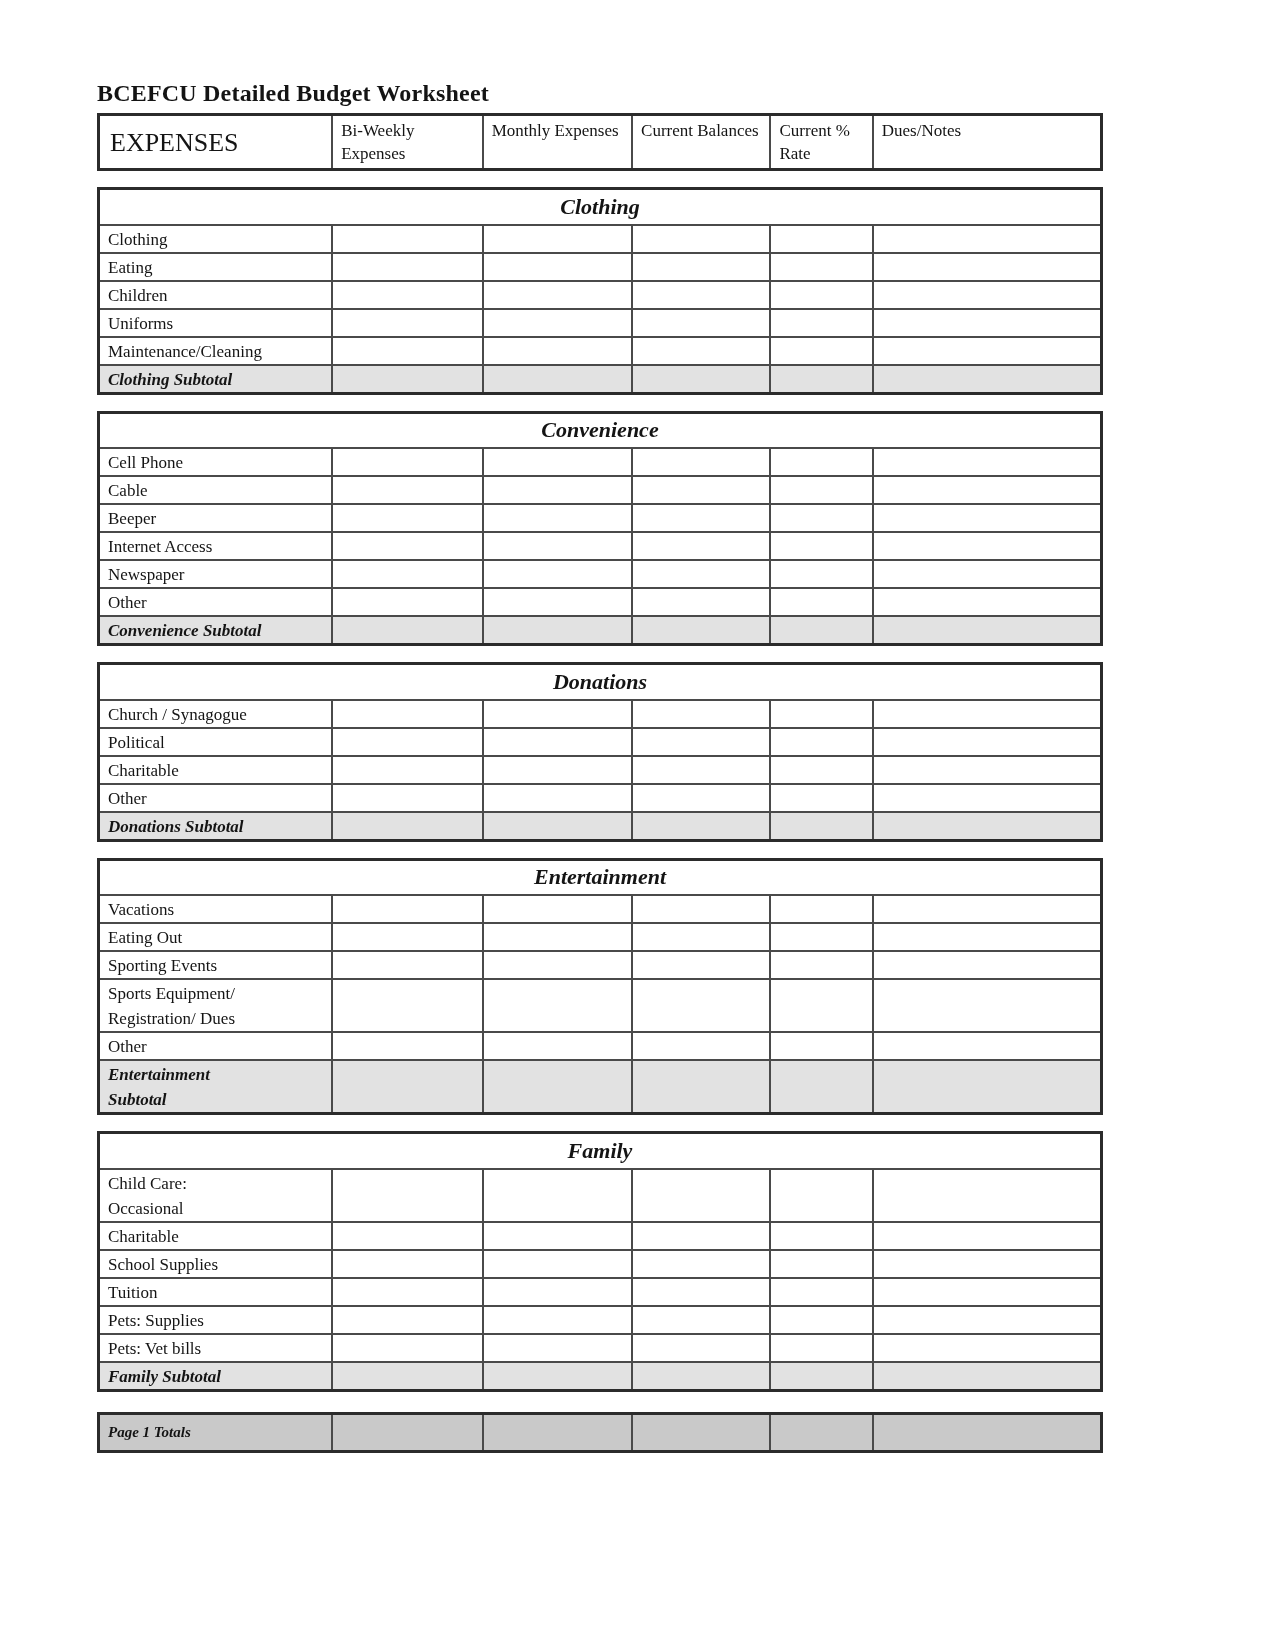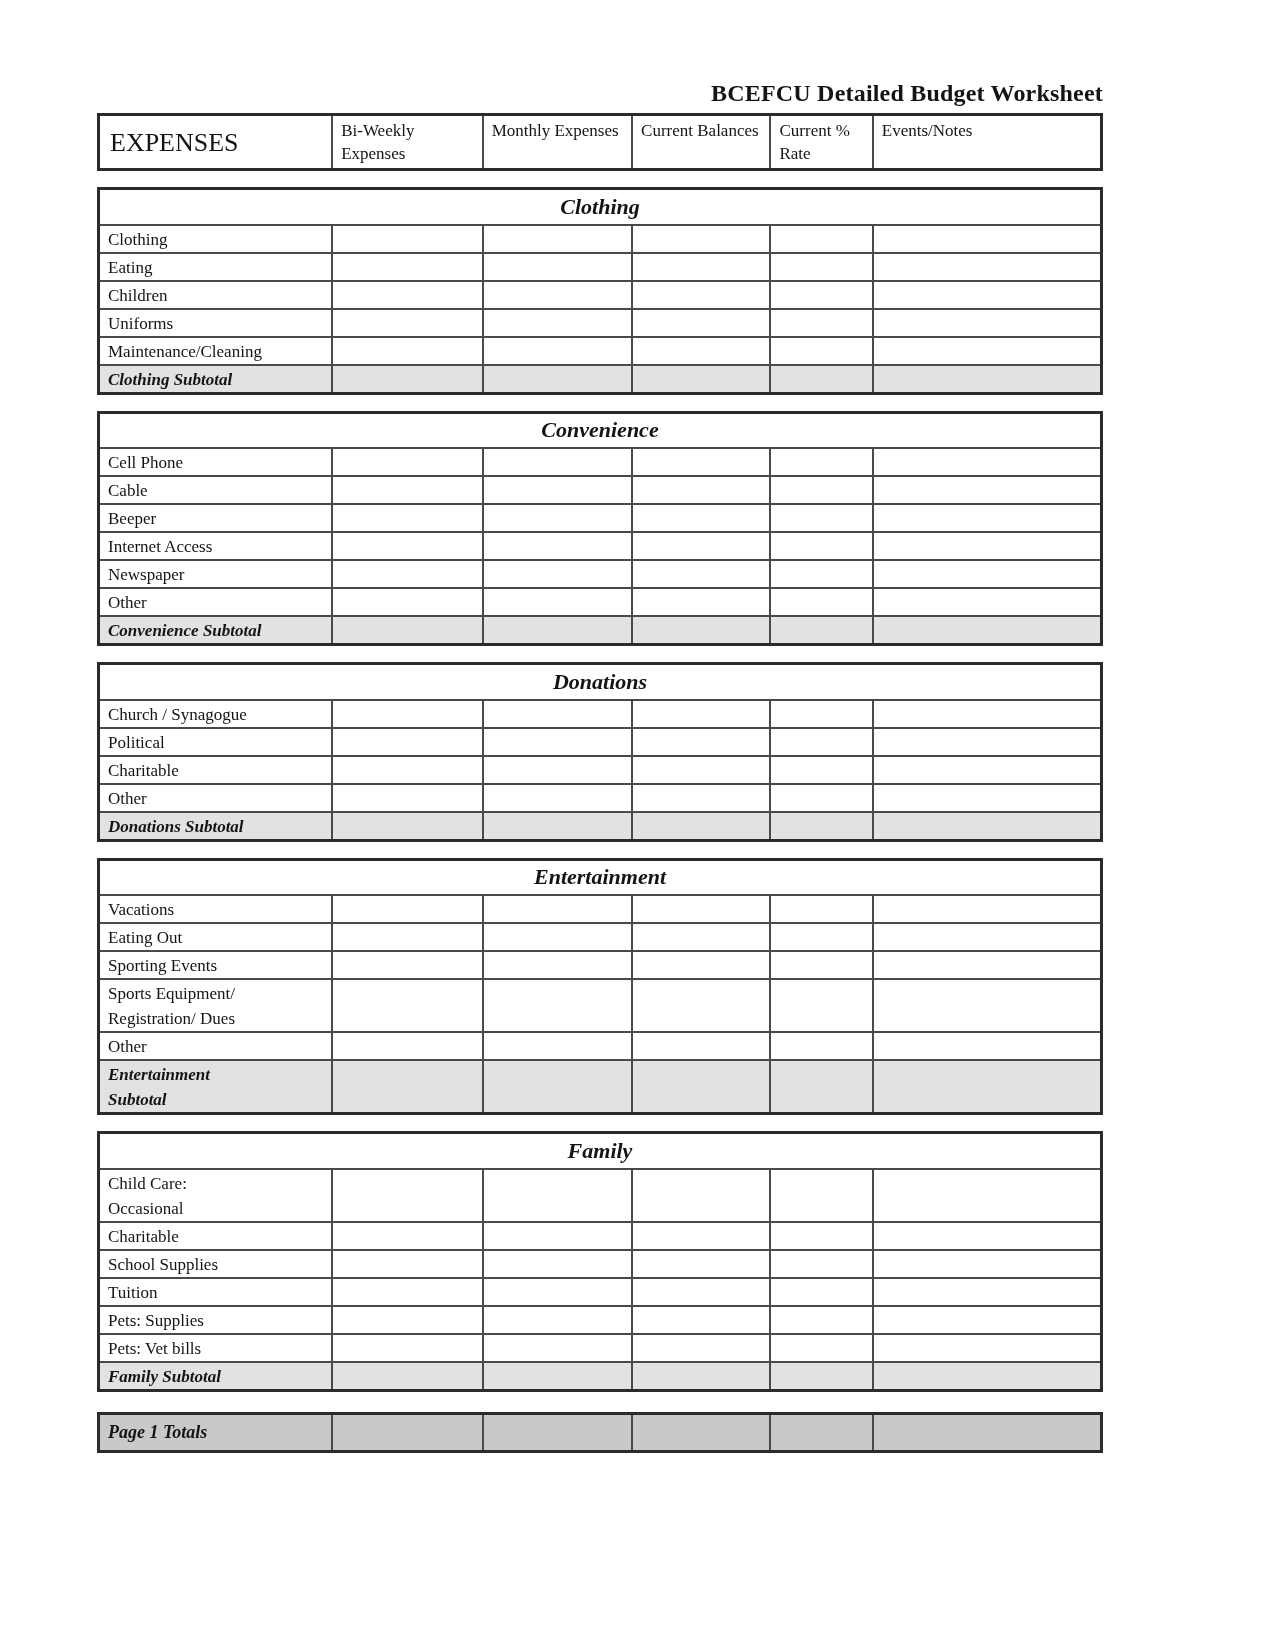--- a/index.html
+++ b/index.html
@@ -15,21 +15,21 @@
     overflow: hidden;
   }
   .sheet {
     width: 1006px;
     margin-left: 97px;
     padding-top: 80px;
   }
   h1.title {
     font-size: 24px;
     font-weight: bold;
-    text-align: right;
+    text-align: left;
     margin: 0 0 6px 0;
     letter-spacing: 0.2px;
   }
   table.tbl {
     width: 100%;
     border-collapse: collapse;
     table-layout: fixed;
     margin-top: 16px;
     border: 3px solid #2b2b2b;
   }
@@ -71,21 +71,21 @@
   }
   td.val { height: 26px; }
   tr.subtotal td { background: var(--subtotal-bg, #e2e2e2); }
   tr.subtotal td.lbl { font-weight: bold; font-style: italic; }
   
   table.totals { margin-top: 20px; }
   .totals td { background: var(--totals-bg, #c9c9c9); height: 38px; }
   .totals td.tlabel {
     font-weight: bold;
     font-style: italic;
-    font-size: 18px;
+    font-size: 15px;
     vertical-align: middle;
     padding: 0 8px;
   }
 </style>
 </head>
 <body>
 
 <div class="sheet">
 
   <h1 class="title">BCEFCU Detailed Budget Worksheet</h1>
@@ -99,21 +99,21 @@
         <col style="width:10.2%">
         <col style="width:22.8%">
     </colgroup>
     <tbody>
       <tr>
         <td class="exp">EXPENSES</td>
         <td>Bi-Weekly Expenses</td>
         <td>Monthly Expenses</td>
         <td>Current Balances</td>
         <td>Current % Rate</td>
-        <td>Events/Notes</td>
+        <td>Dues/Notes</td>
       </tr>
     </tbody>
   </table>
 
   <div id="sections">
       <table class="tbl">
         <colgroup>
           <col style="width: 23.3%;">
           <col style="width: 15%;">
           <col style="width: 14.9%;">

